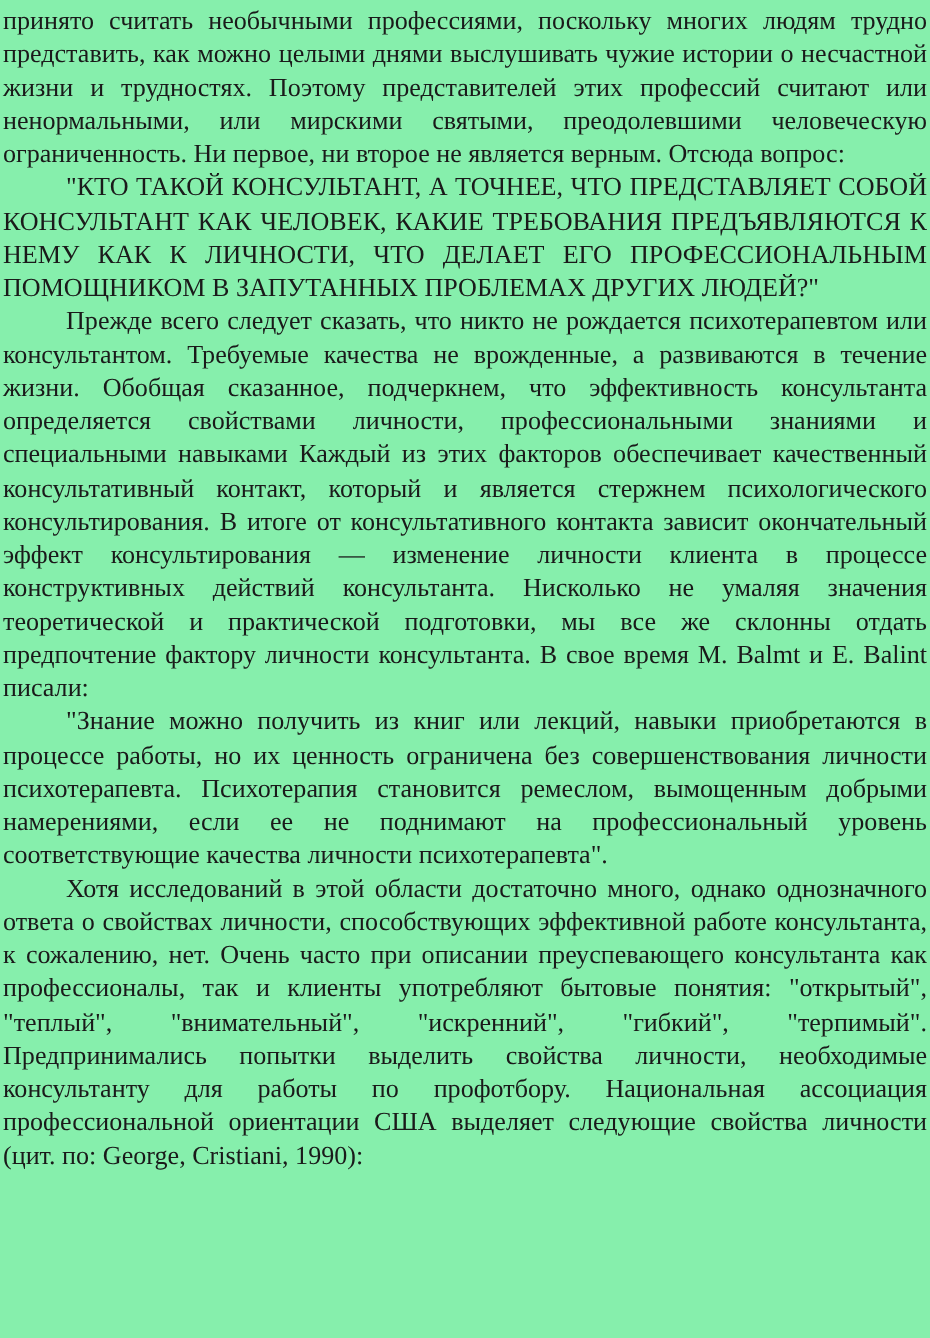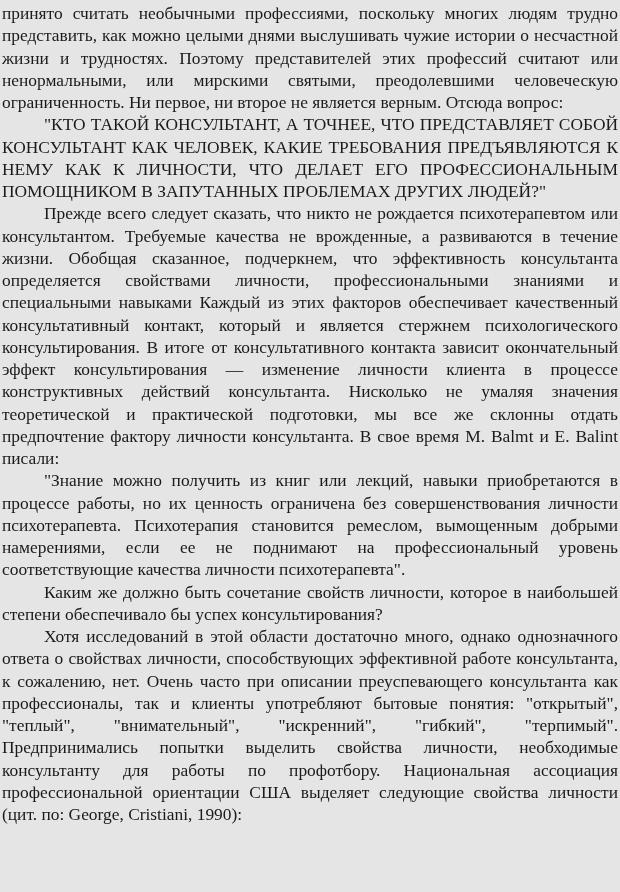--- a/index.html
+++ b/index.html
@@ -4,21 +4,21 @@
 <style>
   html, body {
     margin: 0;
     padding: 0;
     background: #ffffff;
   }
   .page {
     width: 620px;
     height: 892px;
     box-sizing: border-box;
-    background: #e5e5e5;
+    background: #86efac;
     color: #1a1a1a;
     font-family: "Liberation Serif", serif;
     font-size: 17.4px;
     line-height: 22.25px;
     text-align: justify;
     padding: 2px 2px 0 2px;
     overflow: hidden;
     -webkit-font-smoothing: antialiased;
   }
   .page p {
@@ -31,16 +31,15 @@
   }
 </style>
 </head>
 <body>
 
 <div class="page">
   <p class="no-indent">принято считать необычными профессиями, поскольку многих людям трудно представить, как можно целыми днями выслушивать чужие истории о несчастной жизни и трудностях. Поэтому представителей этих профессий считают или ненормальными, или мирскими святыми, преодолевшими человеческую ограниченность. Ни первое, ни второе не является верным. Отсюда вопрос:</p>
   <p>"КТО ТАКОЙ КОНСУЛЬТАНТ, А ТОЧНЕЕ, ЧТО ПРЕДСТАВЛЯЕТ СОБОЙ КОНСУЛЬТАНТ КАК ЧЕЛОВЕК, КАКИЕ ТРЕБОВАНИЯ ПРЕДЪЯВЛЯЮТСЯ К НЕМУ КАК К ЛИЧНОСТИ, ЧТО ДЕЛАЕТ ЕГО ПРОФЕССИОНАЛЬНЫМ ПОМОЩНИКОМ В ЗАПУТАННЫХ ПРОБЛЕМАХ ДРУГИХ ЛЮДЕЙ?"</p>
   <p>Прежде всего следует сказать, что никто не рождается психотерапевтом или консультантом. Требуемые качества не врожденные, а развиваются в течение жизни. Обобщая сказанное, подчеркнем, что эффективность консультанта определяется свойствами личности, профессиональными знаниями и специальными навыками Каждый из этих факторов обеспечивает качественный консультативный контакт, который и является стержнем психологического консультирования. В итоге от консультативного контакта зависит окончательный эффект консультирования — изменение личности клиента в процессе конструктивных действий консультанта. Нисколько не умаляя значения теоретической и практической подготовки, мы все же склонны отдать предпочтение фактору личности консультанта. В свое время M. Balmt и E. Balint писали:</p>
   <p>"Знание можно получить из книг или лекций, навыки приобретаются в процессе работы, но их ценность ограничена без совершенствования личности психотерапевта. Психотерапия становится ремеслом, вымощенным добрыми намерениями, если ее не поднимают на профессиональный уровень соответствующие качества личности психотерапевта".</p>
-  <p>Каким же должно быть сочетание свойств личности, которое в наибольшей степени обеспечивало бы успех консультирования?</p>
   <p>Хотя исследований в этой области достаточно много, однако однозначного ответа о свойствах личности, способствующих эффективной работе консультанта, к сожалению, нет. Очень часто при описании преуспевающего консультанта как профессионалы, так и клиенты употребляют бытовые понятия: "открытый", "теплый", "внимательный", "искренний", "гибкий", "терпимый". Предпринимались попытки выделить свойства личности, необходимые консультанту для работы по профотбору. Национальная ассоциация профессиональной ориентации США выделяет следующие свойства личности (цит. по: George, Cristiani, 1990):</p>
 
 </div>
 
 </body></html>

